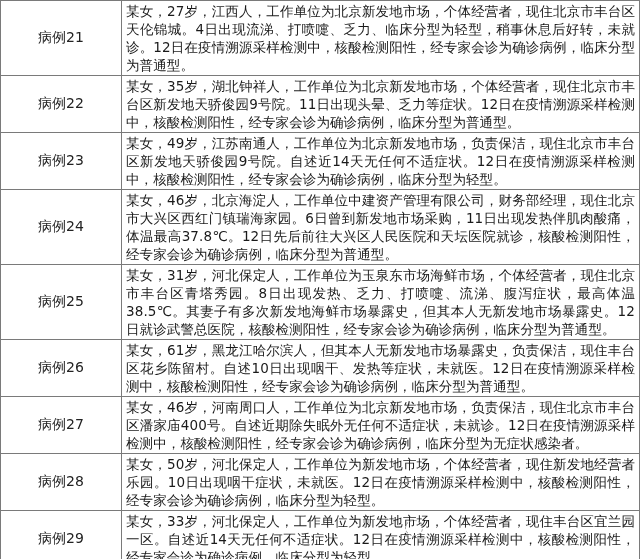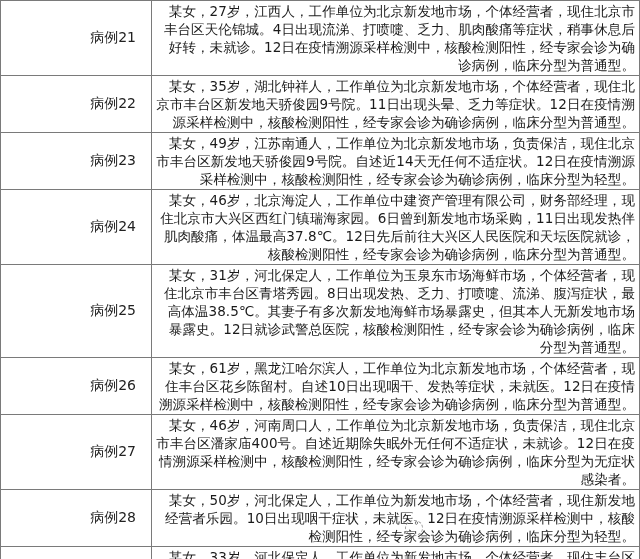--- a/index.html
+++ b/index.html
@@ -6,23 +6,22 @@
   body { width: 640px; height: 559px; overflow: hidden; position: relative; }
   table.cases {
     border-collapse: collapse;
     width: 640px;
     table-layout: fixed;
     font-family: "DejaVu Sans", sans-serif;
     color: #1a1a1a;
   }
   table.cases td {
     border: 1px solid #7a7a7a;
-    padding: 15px;
+    padding: 0;
     vertical-align: middle;
-    text-align: right;
   }
   td.label {
     width: 120px;
     text-align: center;
     font-size: 14px;
     color: #222;
   }
   td.desc {
     font-size: 13.5px;
     line-height: 18px;
@@ -49,41 +48,41 @@
     display: inline-block;
   }
 </style>
 </head>
 <body>
 
 <table class="cases">
   <tbody id="case-body">
       <tr style="height: 49px;">
         <td class="label">病例21</td>
-        <td class="desc">某女，27岁，江西人，工作单位为北京新发地市场，个体经营者，现住北京市丰台区天伦锦城。4日出现流涕、打喷嚏、乏力、肌肉酸痛等症状，稍事休息后好转，未就诊。12日在疫情溯源采样检测中，核酸检测阳性，经专家会诊为确诊病例，临床分型为普通型。</td>
+        <td class="desc">某女，27岁，江西人，工作单位为北京新发地市场，个体经营者，现住北京市丰台区天伦锦城。4日出现流涕、打喷嚏、乏力、临床分型为轻型，稍事休息后好转，未就诊。12日在疫情溯源采样检测中，核酸检测阳性，经专家会诊为确诊病例，临床分型为普通型。</td>
       </tr>
       <tr style="height: 48px;">
         <td class="label">病例22</td>
         <td class="desc">某女，35岁，湖北钟祥人，工作单位为北京新发地市场，个体经营者，现住北京市丰台区新发地天骄俊园9号院。11日出现头晕、乏力等症状。12日在疫情溯源采样检测中，核酸检测阳性，经专家会诊为确诊病例，临床分型为普通型。</td>
       </tr>
       <tr style="height: 55px;">
         <td class="label">病例23</td>
         <td class="desc">某女，49岁，江苏南通人，工作单位为北京新发地市场，负责保洁，现住北京市丰台区新发地天骄俊园9号院。自述近14天无任何不适症状。12日在疫情溯源采样检测中，核酸检测阳性，经专家会诊为确诊病例，临床分型为轻型。</td>
       </tr>
       <tr style="height: 66px;">
         <td class="label">病例24</td>
         <td class="desc">某女，46岁，北京海淀人，工作单位中建资产管理有限公司，财务部经理，现住北京市大兴区西红门镇瑞海家园。6日曾到新发地市场采购，11日出现发热伴肌肉酸痛，体温最高37.8℃。12日先后前往大兴区人民医院和天坛医院就诊，核酸检测阳性，经专家会诊为确诊病例，临床分型为普通型。</td>
       </tr>
       <tr style="height: 74px;">
         <td class="label">病例25</td>
         <td class="desc">某女，31岁，河北保定人，工作单位为玉泉东市场海鲜市场，个体经营者，现住北京市丰台区青塔秀园。8日出现发热、乏力、打喷嚏、流涕、腹泻症状，最高体温38.5℃。其妻子有多次新发地海鲜市场暴露史，但其本人无新发地市场暴露史。12日就诊武警总医院，核酸检测阳性，经专家会诊为确诊病例，临床分型为普通型。</td>
       </tr>
       <tr style="height: 50px;">
         <td class="label">病例26</td>
-        <td class="desc">某女，61岁，黑龙江哈尔滨人，工作单位为北京新发地市场，个体经营者，现住丰台区花乡陈留村。自述10日出现咽干、发热等症状，未就医。12日在疫情溯源采样检测中，核酸检测阳性，经专家会诊为确诊病例，临床分型为普通型。</td>
+        <td class="desc">某女，61岁，黑龙江哈尔滨人，但其本人无新发地市场暴露史，负责保洁，现住丰台区花乡陈留村。自述10日出现咽干、发热等症状，未就医。12日在疫情溯源采样检测中，核酸检测阳性，经专家会诊为确诊病例，临床分型为普通型。</td>
       </tr>
       <tr style="height: 56px;">
         <td class="label">病例27</td>
         <td class="desc">某女，46岁，河南周口人，工作单位为北京新发地市场，负责保洁，现住北京市丰台区潘家庙400号。自述近期除失眠外无任何不适症状，未就诊。12日在疫情溯源采样检测中，核酸检测阳性，经专家会诊为确诊病例，临床分型为无症状感染者。</td>
       </tr>
       <tr style="height: 47px;">
         <td class="label">病例28</td>
         <td class="desc">某女，50岁，河北保定人，工作单位为新发地市场，个体经营者，现住新发地经营者乐园。10日出现咽干症状，未就医。12日在疫情溯源采样检测中，核酸检测阳性，经专家会诊为确诊病例，临床分型为轻型。</td>
       </tr>
       <tr style="height: 52px;">

